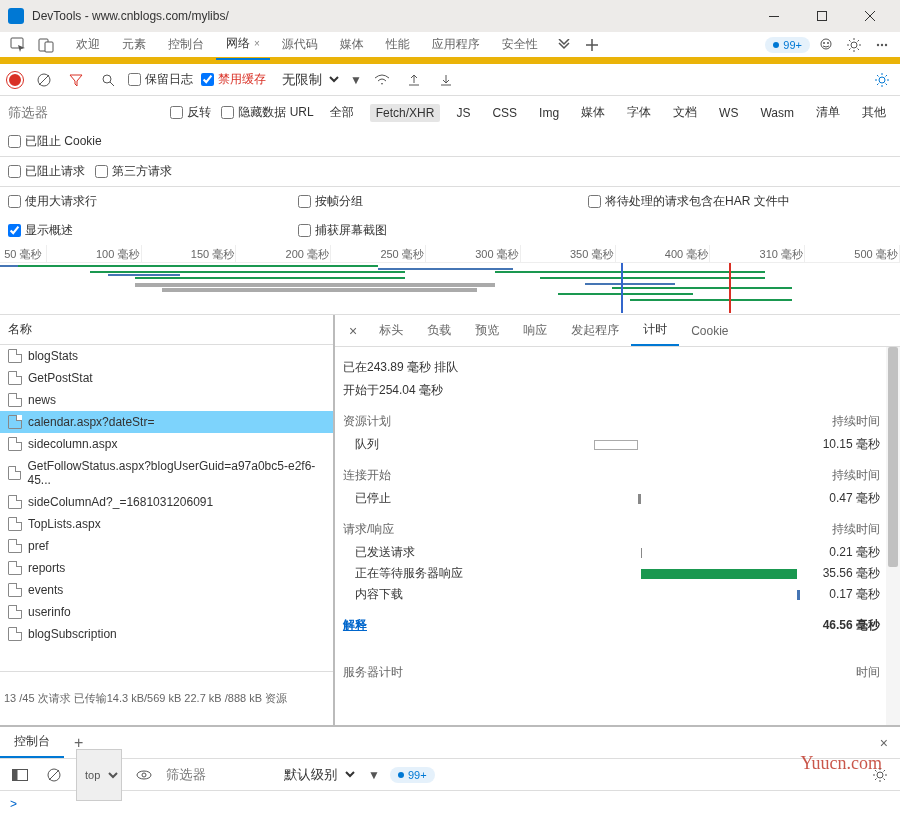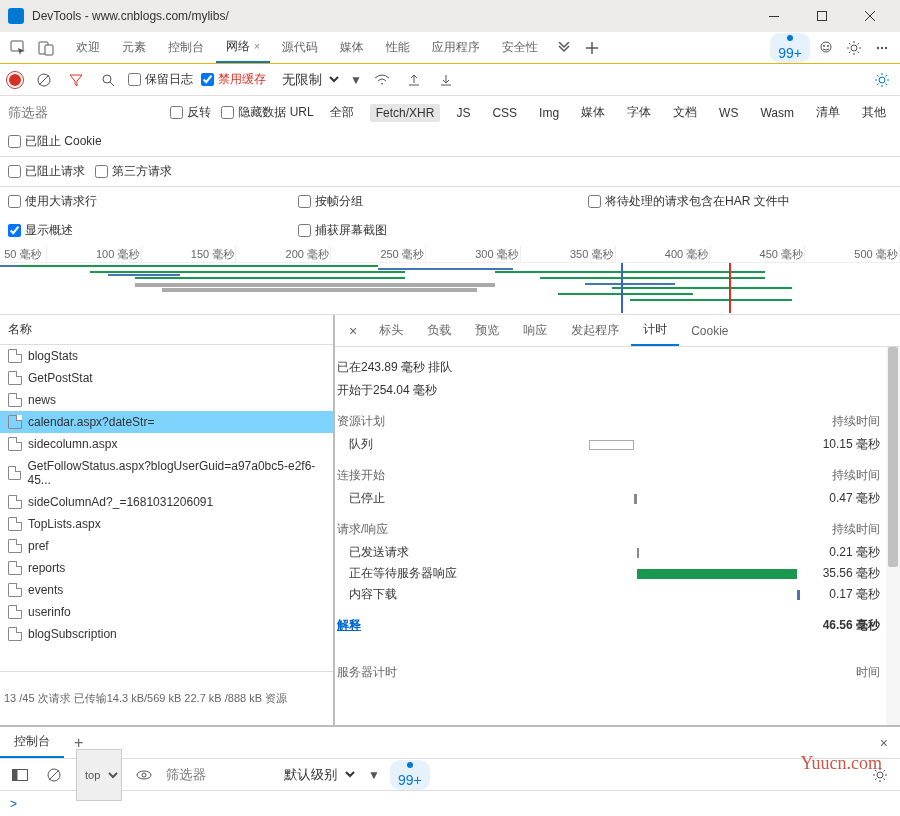--- a/index.html
+++ b/index.html
@@ -2,28 +2,28 @@
 <html><head>
 <meta charset="utf-8">
 <style>
 * { margin: 0; padding: 0; box-sizing: border-box; font-family: "Segoe UI", "Microsoft YaHei", sans-serif; }
 body { width: 900px; height: 816px; background: #fff; font-size: 12px; color: #333; overflow: hidden; position: relative; }
 .titlebar { height: 32px; background: #edebe9; display: flex; align-items: center; padding: 0 8px; }
 .titlebar .icon { width: 16px; height: 16px; background: #0078d4; border-radius: 3px; margin-right: 8px; }
 .titlebar .title { flex: 1; font-size: 12px; color: #333; }
 .titlebar .winbtns { display: flex; gap: 4px; }
 .titlebar .winbtn { width: 44px; height: 30px; display: flex; align-items: center; justify-content: center; cursor: default; }
-.toolbar1 { height: 32px; border-bottom: 1px solid #eab308; display: flex; align-items: center; padding: 0 6px; gap: 4px; }
+.toolbar1 { height: 32px; border-bottom: 7px solid #eab308; display: flex; align-items: center; padding: 0 6px; gap: 4px; }
 .tbicon { width: 24px; height: 24px; display: flex; align-items: center; justify-content: center; color: #555; }
 .tabs { display: flex; align-items: center; gap: 2px; margin-left: 4px; }
 .tab { padding: 6px 10px; color: #666; cursor: default; display: flex; align-items: center; gap: 4px; }
 .tab.active { color: #333; border-bottom: 2px solid #0078d4; }
 .tab .close { color: #888; font-size: 10px; }
 .spacer { flex: 1; }
-.badge99 { background: #e5f1fb; color: #0078d4; padding: 2px 8px; border-radius: 10px; font-size: 14px; display: flex; align-items: center; gap: 4px; flex-direction: column; }
+.badge99 { background: #e5f1fb; color: #0078d4; padding: 2px 8px; border-radius: 10px; font-size: 11px; display: flex; align-items: center; gap: 4px; }
 .badge99 .dot { width: 6px; height: 6px; background: #0078d4; border-radius: 50%; }
 .toolbar2 { height: 32px; border-bottom: 1px solid #ddd; display: flex; align-items: center; padding: 0 6px; gap: 8px; }
 .recdot { width: 12px; height: 12px; border: 2px solid #d93025; border-radius: 50%; background: #d93025; }
 .recdot-outer { width: 18px; height: 18px; border: 1px solid #d93025; border-radius: 50%; display: flex; align-items: center; justify-content: center; }
 .cb { display: flex; align-items: center; gap: 4px; color: #333; }
 .cb input { margin: 0; }
 .red { color: #d93025; }
 .sel { border: none; background: none; color: #333; padding: 2px 4px; }
 .filterbar { padding: 6px 8px; border-bottom: 1px solid #ddd; display: flex; align-items: center; gap: 10px; flex-wrap: wrap; }
 .filterinput { border: none; outline: none; color: #999; width: 60px; }
@@ -50,21 +50,21 @@
 .fileicon { width: 14px; height: 14px; border: 1px solid #888; border-radius: 1px; position: relative; }
 .fileicon::after { content: ""; position: absolute; top: -1px; right: -1px; width: 5px; height: 5px; background: #fff; border-left: 1px solid #888; border-bottom: 1px solid #888; }
 .namefooter { padding: 19px 4px; border-top: 1px solid #ddd; color: #666; font-size: 11px; white-space: nowrap; overflow: hidden; }
 .detail { flex: 1; display: flex; flex-direction: column; position: relative; }
 .detail-scrollbar { position: absolute; right: 0; top: 32px; bottom: 0; width: 14px; background: #f5f5f5; }
 .detail-scrollbar-thumb { position: absolute; top: 0; left: 2px; right: 2px; height: 220px; background: #c1c1c1; border-radius: 2px; }
 .dtabs { display: flex; border-bottom: 1px solid #ddd; align-items: center; padding: 0 4px; height: 32px; }
 .dtab { padding: 6px 12px; color: #666; cursor: default; }
 .dtab.active { color: #333; border-bottom: 2px solid #0078d4; }
 .closex { padding: 6px 10px; color: #666; font-size: 14px; }
-.dcontent { padding: 12px 20px 12px 2px; flex: 1; overflow: auto; color: #333; }
+.dcontent { padding: 12px 20px 12px 8px; flex: 1; overflow: auto; color: #333; }
 .dline { margin-bottom: 6px; }
 .section-hdr { display: flex; justify-content: space-between; color: #666; margin-top: 14px; margin-bottom: 6px; }
 .timing-row { display: flex; align-items: center; margin: 4px 0 4px 12px; }
 .timing-label { width: 150px; font-family: Liberation Mono, monospace; }
 .timing-bar-area { flex: 1; position: relative; height: 14px; }
 .timing-bar { position: absolute; height: 10px; top: 2px; }
 .timing-val { width: 80px; text-align: right; }
 .bar-white { border: 1px solid #aaa; background: #fff; }
 .bar-gray { background: #888; }
 .bar-green { background: #1a9850; }
@@ -314,21 +314,21 @@
 <div class="waterfall">
   <div class="wf-ticks">
     <div class="wf-tick">50 毫秒</div>
     <div class="wf-tick">100 毫秒</div>
     <div class="wf-tick">150 毫秒</div>
     <div class="wf-tick">200 毫秒</div>
     <div class="wf-tick">250 毫秒</div>
     <div class="wf-tick">300 毫秒</div>
     <div class="wf-tick">350 毫秒</div>
     <div class="wf-tick">400 毫秒</div>
-    <div class="wf-tick">450 毫秒</div>
+    <div class="wf-tick">310 毫秒</div>
     <div class="wf-tick">500 毫秒</div>
   </div>
   <div class="wf-bars">
     <div class="wf-bar wf-blue" style="left:0%;width:10%;top:2px"></div>
     <div class="wf-bar wf-green" style="left:2%;width:40%;top:2px"></div>
     <div class="wf-bar wf-blue" style="left:42%;width:15%;top:5px"></div>
     <div class="wf-bar wf-green" style="left:10%;width:35%;top:8px"></div>
     <div class="wf-bar wf-blue" style="left:12%;width:8%;top:11px"></div>
     <div class="wf-bar wf-green" style="left:15%;width:30%;top:14px"></div>
     <div class="wf-bar wf-gray" style="left:15%;width:40%;top:20px;height:4px"></div>

